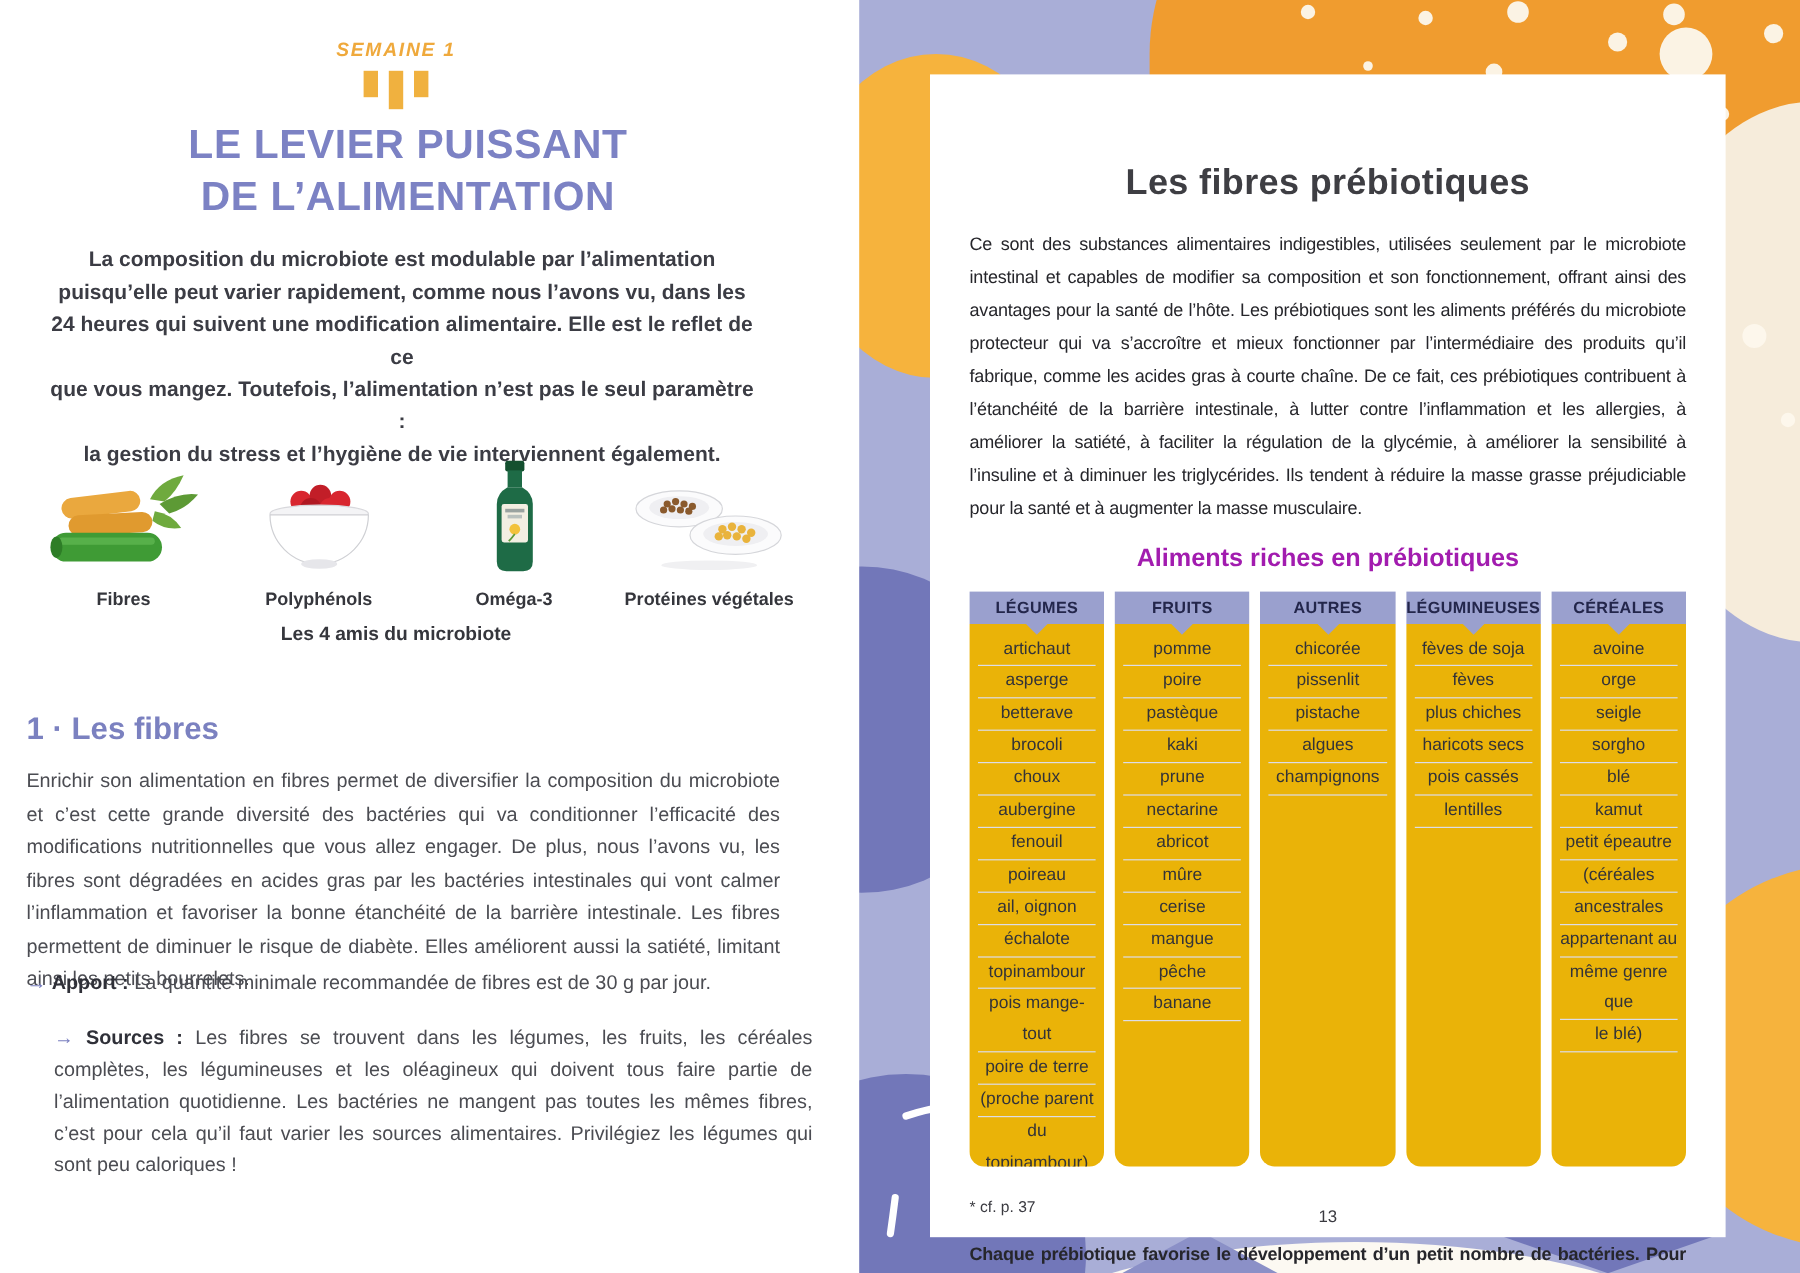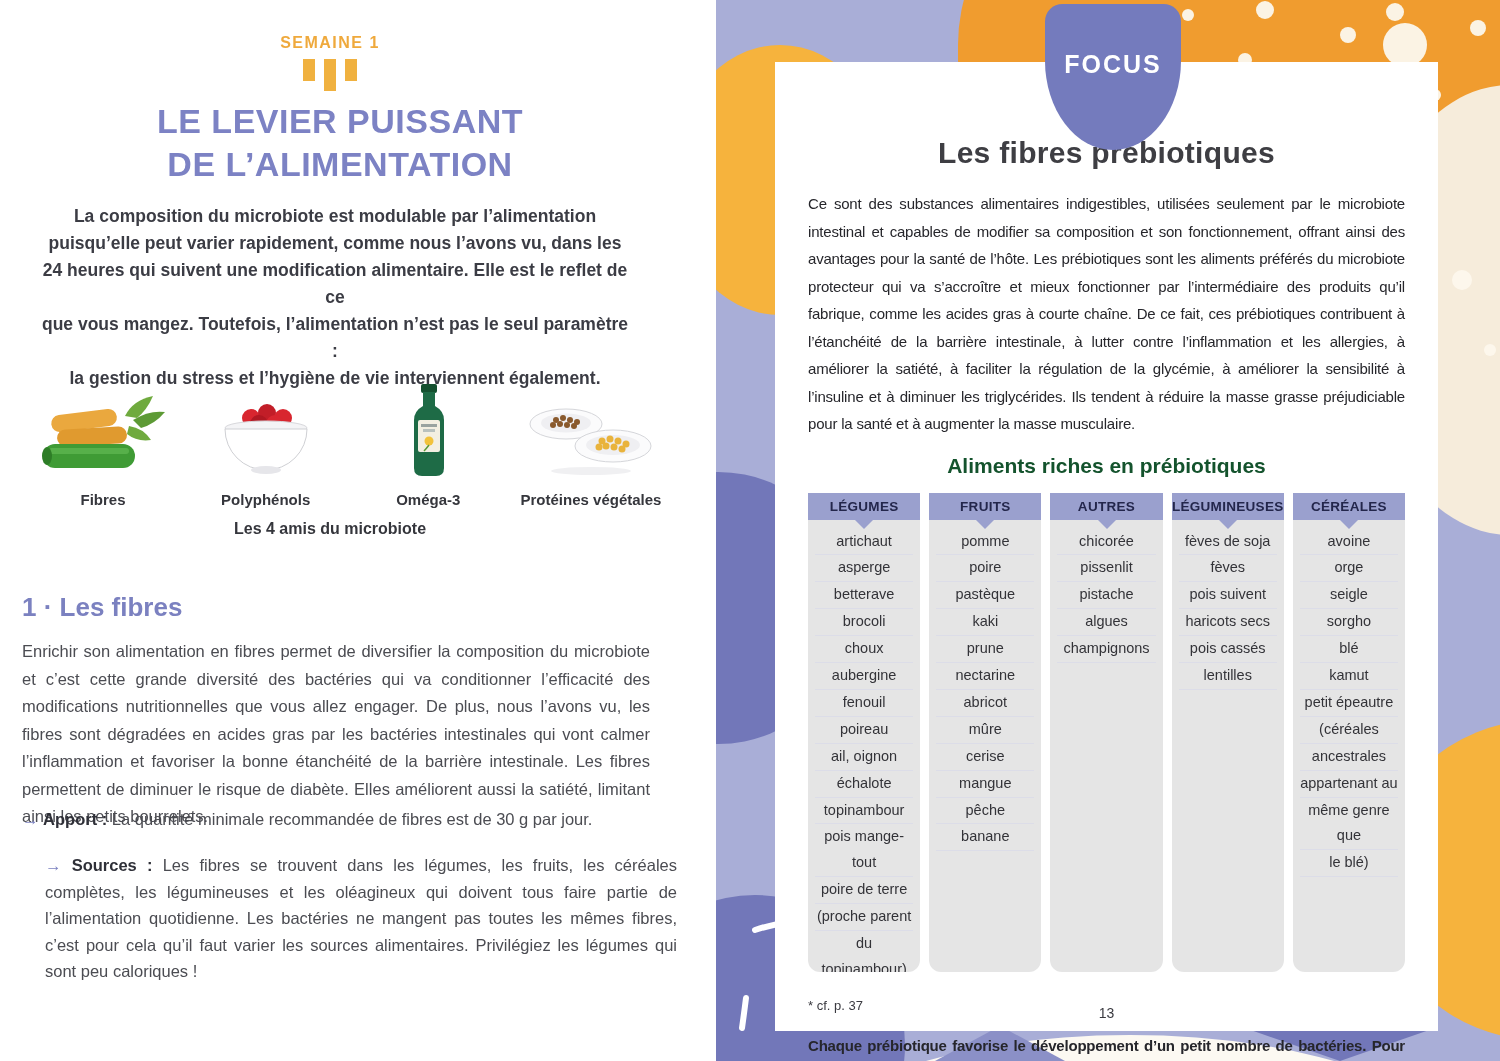--- a/index.html
+++ b/index.html
@@ -4,21 +4,21 @@
 <style>
   html,body{margin:0;padding:0;background:#e8e8e8;}
   .spread{
     position:relative;width:1500px;height:1061px;background:#ffffff;
     overflow:hidden;font-family:"Liberation Sans",sans-serif;
     -webkit-font-smoothing:antialiased;
   }
   
   .left-page{position:absolute;left:0;top:0;width:700px;height:1061px;background:#fff;}
   .semaine{position:absolute;top:34px;left:0;width:660px;text-align:center;
-    color:#efa93c;font-weight:800;font-size:16px;letter-spacing:1.5px;}
+    color:#efa93c;font-weight:800;font-size:16px;letter-spacing:1.5px;font-style:italic;}
   .semaine-bars{position:absolute;top:59px;left:0;width:660px;display:flex;
     justify-content:center;align-items:flex-start;gap:9px;}
   .semaine-bars .bar{width:12px;background:#f0b13f;}
   .semaine-bars .bar.short{height:22px;}
   .semaine-bars .bar.tall{height:32px;}
   .main-title{position:absolute;top:100px;left:10px;width:660px;margin:0;text-align:center;
     color:#7c82c4;font-size:34px;line-height:43px;font-weight:800;letter-spacing:.5px;
     white-space:pre-line;}
   .intro{position:absolute;top:203px;left:38px;width:594px;margin:0;text-align:center;
     color:#3b3c44;font-size:17.5px;line-height:27px;font-weight:600;white-space:pre-line;}
@@ -48,30 +48,30 @@
   .focus-card{position:absolute;left:75px;top:62px;width:663px;height:969px;
     background:#ffffff;z-index:1;box-sizing:border-box;padding:0 33px;}
   .focus-badge{position:absolute;left:345px;top:4px;width:136px;height:146px;
     background:#747bbd;z-index:2;text-align:center;box-sizing:border-box;padding-top:46px;
     border-radius:18px 18px 70px 70px / 18px 18px 92px 92px;}
   .focus-badge span{color:#fff;font-size:25px;font-weight:800;letter-spacing:2px;}
   .focus-title{margin:74px 0 0 0;text-align:center;color:#3e3e43;
     font-size:30px;font-weight:700;letter-spacing:.3px;}
   .focus-intro{margin:20px 0 0 0;color:#26262b;font-size:15px;line-height:27.5px;
     text-align:justify;letter-spacing:-0.2px;}
-  .table-title{margin:16px 0 0 0;text-align:center;color:#14532d;
+  .table-title{margin:16px 0 0 0;text-align:center;color:#a21caf;
     font-size:21px;font-weight:700;}
   .prebiotic-table{margin-top:15px;display:flex;gap:9px;}
   .pt-col{flex:1;position:relative;}
   .pt-head{height:27px;line-height:27px;background:#9aa0ce;color:#23264b;
     text-align:center;font-weight:700;font-size:13.5px;letter-spacing:.3px;}
   .pt-tri{position:absolute;top:27px;left:50%;transform:translateX(-50%);
     width:0;height:0;border-left:9px solid transparent;border-right:9px solid transparent;
     border-top:9px solid #9aa0ce;z-index:1;}
-  .pt-body{background:#e5e5e5;height:452px;border-radius:0 0 12px 12px;
+  .pt-body{background:#eab308;height:452px;border-radius:0 0 12px 12px;
     padding-top:9px;box-sizing:border-box;overflow:hidden;}
   .pt-item{margin:0 7px;line-height:25.9px;font-size:14.5px;text-align:center;
     color:#333338;border-bottom:1px solid #dcdde8;}
   .footnote{margin:26px 0 0 0;font-size:13px;color:#3a3a40;}
   .conclusion{margin:18px 0 0 0;color:#26262b;font-size:15px;line-height:29px;
     font-weight:700;text-align:justify;letter-spacing:-0.2px;}
   .page-num-right{position:absolute;bottom:10px;left:0;width:663px;text-align:center;
     font-size:14px;color:#3a3a40;}
 </style>
 </head>
@@ -226,23 +226,20 @@
       <g stroke="#ffffff" stroke-width="6" stroke-linecap="round" fill="none">
         <path d="M55 930 q18 -6 35 -8"></path>
         <path d="M92 962 q24 -4 48 -6"></path>
         <path d="M46 998 q-2 16 -4 30"></path>
         <path d="M122 995 q23 -2 46 -4"></path>
       </g>
 
       <rect x="0" y="0" width="16" height="1061" fill="#ffffff"></rect>
     </svg>
 
-    <div class="focus-badge">
-      <span>FOCUS</span>
-    </div>
 
     <div class="focus-card">
       <h2 class="focus-title">Les fibres prébiotiques</h2>
       <p class="focus-intro">Ce sont des substances alimentaires indigestibles, utilisées seulement par le microbiote intestinal et capables de modifier sa composition et son fonctionnement, offrant ainsi des avantages pour la santé de l’hôte. Les prébiotiques sont les aliments préférés du microbiote protecteur qui va s’accroître et mieux fonctionner par l’intermédiaire des produits qu’il fabrique, comme les acides gras à courte chaîne. De ce fait, ces prébiotiques contribuent à l’étanchéité de la barrière intestinale, à lutter contre l’inflammation et les allergies, à améliorer la satiété, à faciliter la régulation de la glycémie, à améliorer la sensibilité à l’insuline et à diminuer les triglycérides. Ils tendent à réduire la masse grasse préjudiciable pour la santé et à augmenter la masse musculaire.</p>
       <h3 class="table-title">Aliments riches en prébiotiques</h3>
       <div class="prebiotic-table">
           <div class="pt-col">
             <div class="pt-head">LÉGUMES</div>
             <div class="pt-tri"></div>
             <div class="pt-body">
@@ -291,21 +288,21 @@
               <div class="pt-item">algues</div>
               <div class="pt-item">champignons</div>
             </div>
           </div>
           <div class="pt-col">
             <div class="pt-head">LÉGUMINEUSES</div>
             <div class="pt-tri"></div>
             <div class="pt-body">
               <div class="pt-item">fèves de soja</div>
               <div class="pt-item">fèves</div>
-              <div class="pt-item">pois suivent</div>
+              <div class="pt-item">plus chiches</div>
               <div class="pt-item">haricots secs</div>
               <div class="pt-item">pois cassés</div>
               <div class="pt-item">lentilles</div>
             </div>
           </div>
           <div class="pt-col">
             <div class="pt-head">CÉRÉALES</div>
             <div class="pt-tri"></div>
             <div class="pt-body">
               <div class="pt-item">avoine</div>

